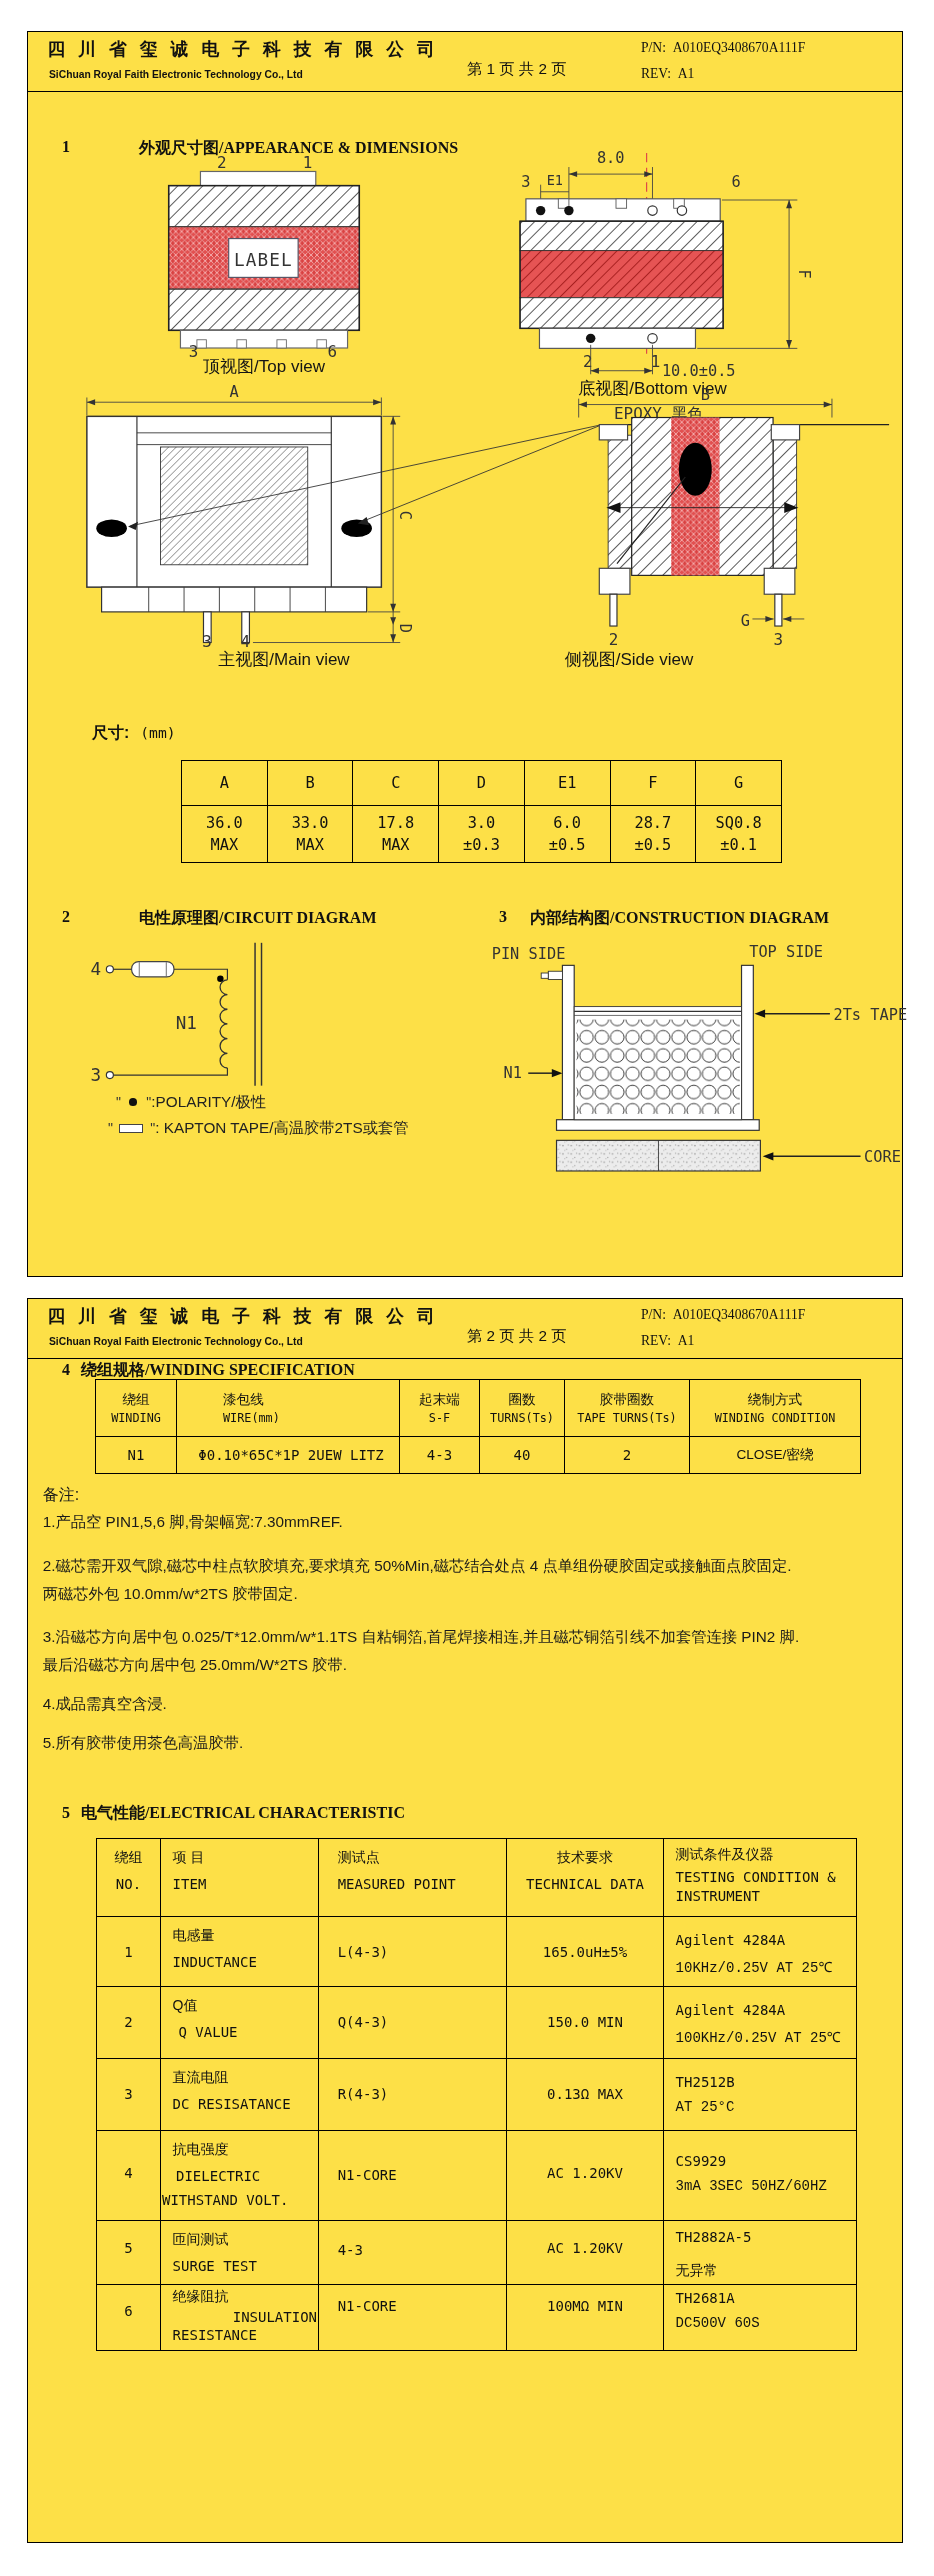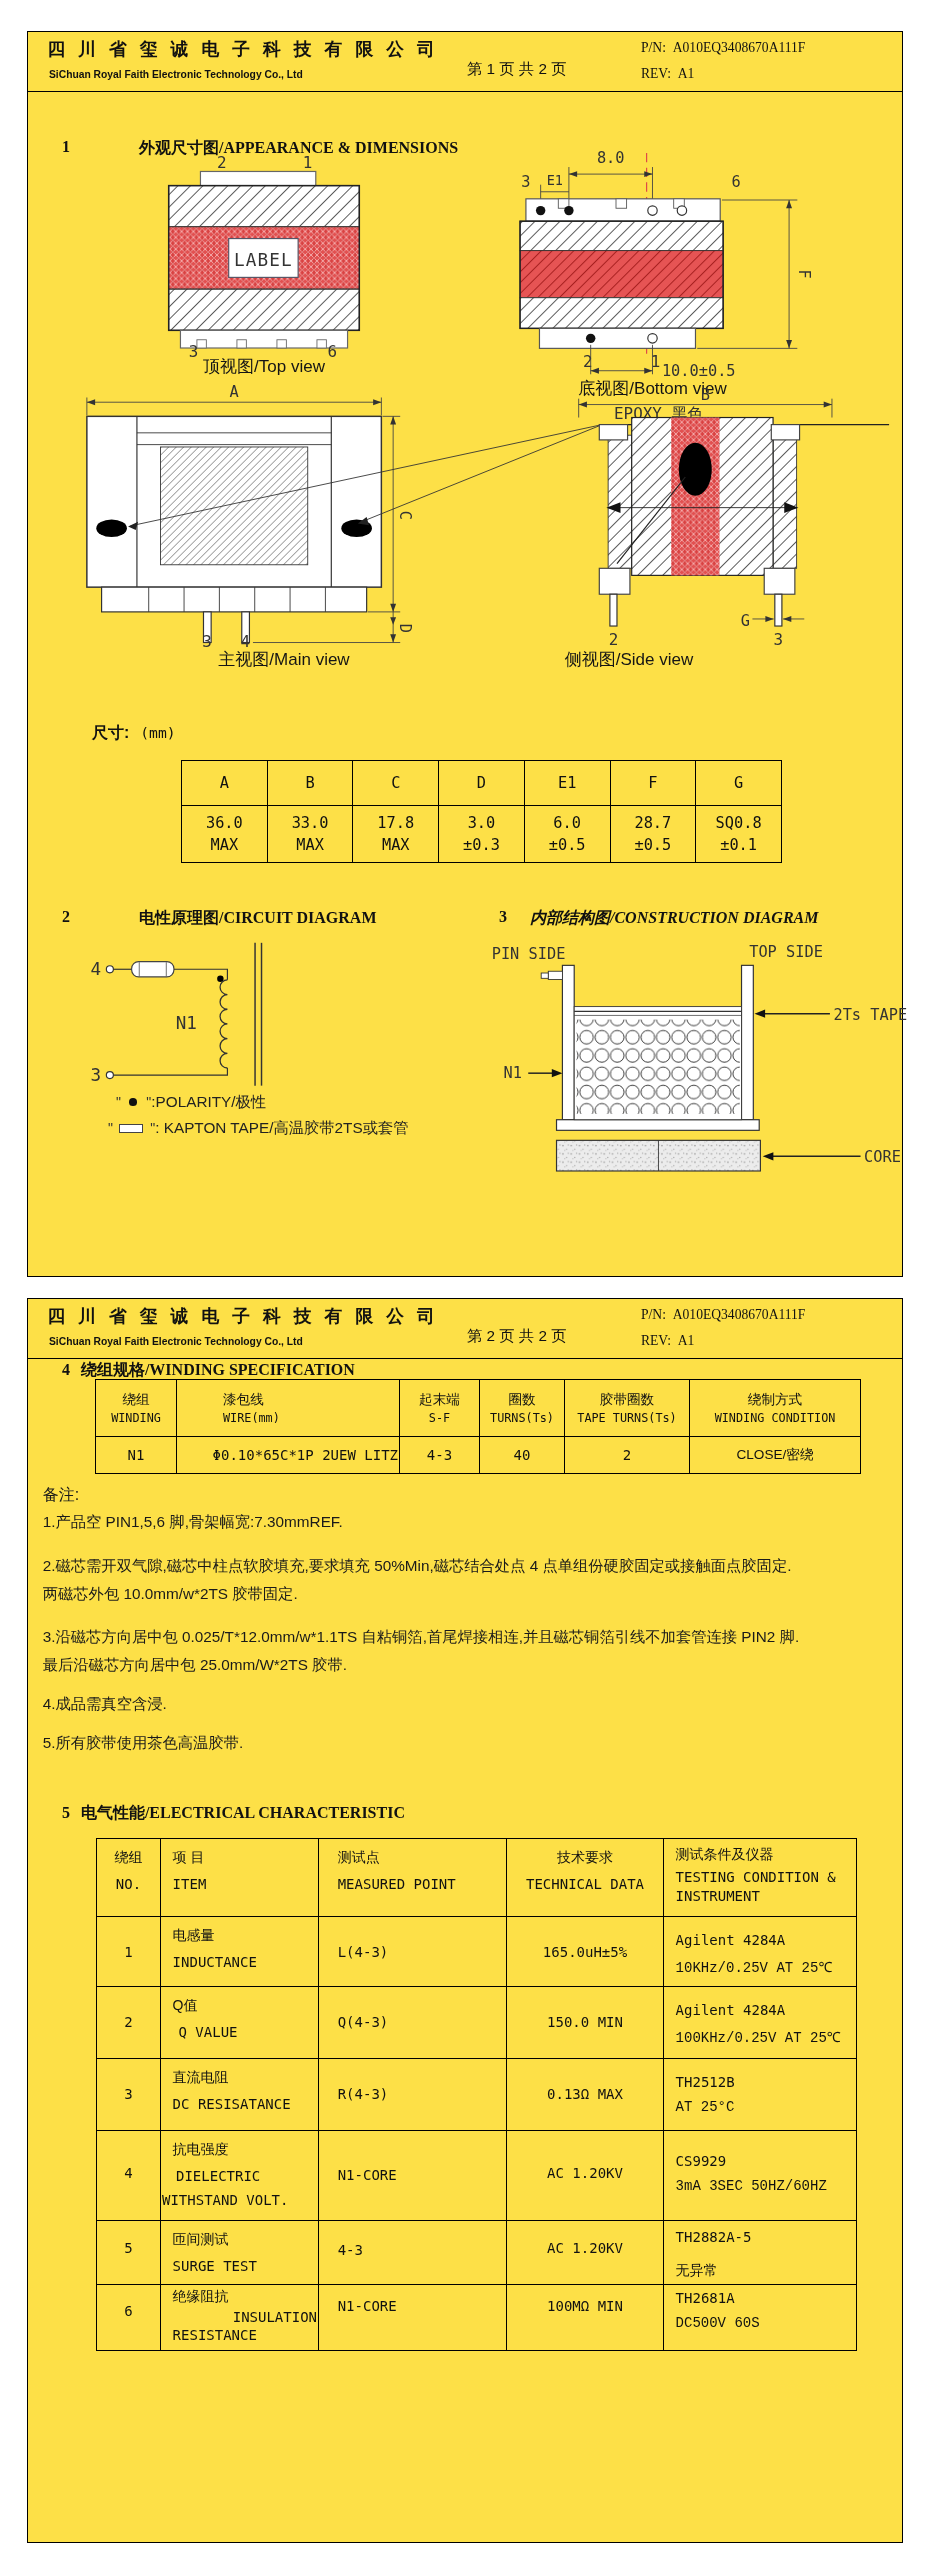--- a/index.html
+++ b/index.html
@@ -32,21 +32,21 @@
   .dimtbl tr.hd td{height:42px;}
   .dimtbl tr.vl td{height:54px;}
   .dimtbl .v2{margin-top:3.5px;}
 
   .wndtbl{width:765px;}
   .wndtbl td{font-size:13.6px;text-align:center;vertical-align:middle;color:#111;}
   .wndtbl tr.hd td{height:54px;}
   .wndtbl tr.dt td{height:34px;}
   .wndtbl .en{font-family:"DejaVu Sans Mono",monospace;font-size:11.8px;margin-top:2.4px;}
   .wndtbl td.lft{text-align:left;padding-left:46px;}
-  .wndtbl td.lft2{text-align:right;padding-left:7px;font-family:"DejaVu Sans Mono",monospace;font-size:14px;}
+  .wndtbl td.lft2{text-align:center;padding-left:7px;font-family:"DejaVu Sans Mono",monospace;font-size:14px;}
   .wndtbl .dt td{font-family:"DejaVu Sans Mono",monospace;font-size:14px;}
   .wndtbl .dt td.mix{font-family:"Liberation Sans",sans-serif;font-size:13.6px;}
 
   .electbl{width:760px;}
   .electbl td{vertical-align:top;font-size:14px;color:#111;}
   .electbl .cn{margin-top:9.4px;}
   .electbl .en{font-family:"DejaVu Sans Mono",monospace;margin-top:8.3px;}
   .electbl .pl{padding-left:10.6px;}
   .electbl .ctr{text-align:center;}
   .electbl td.no{text-align:center;}
@@ -365,21 +365,21 @@
     <line x1="316" y1="15" x2="316" y2="258" stroke="#333" stroke-width="2.5"></line>
   </svg>
   <div class="abs legend" style="left:88px;top:1060px;">
     <span class="q">"</span><span class="pol-dot"></span><span class="q">"</span><span>:POLARITY/极性</span>
   </div>
   <div class="abs legend" style="left:80px;top:1086px;">
     <span class="q">"</span><span class="tape-rect"></span><span class="q">"</span><span>: KAPTON TAPE/高温胶带2TS或套管</span>
   </div>
 
   <div class="abs sec-no" style="left:471px;top:876px;">3</div>
-  <div class="abs sec-title" style="left:502px;top:876px;font-style:italic;">内部结构图/CONSTRUCTION DIAGRAM</div>
+  <div class="abs sec-title" style="left:502px;top:876px;">内部结构图/CONSTRUCTION DIAGRAM</div>
 
   <svg class="abs" style="left:459px;top:905px;" width="436" height="237" viewBox="0 0 740 402">
     <text x="8" y="38" font-size="26">PIN SIDE</text>
     <text x="445" y="34" font-size="26">TOP SIDE</text>
     <g>
       <rect x="128" y="48" width="20" height="262" fill="#fff" stroke="#333" stroke-width="2"></rect>
       <rect x="432" y="48" width="20" height="262" fill="#fff" stroke="#333" stroke-width="2"></rect>
       <rect x="118" y="310" width="344" height="18" fill="#fff" stroke="#333" stroke-width="2"></rect>
       <rect x="104" y="58" width="24" height="14" fill="#fff" stroke="#333" stroke-width="1.5"></rect>
       <rect x="92" y="61" width="12" height="9" fill="#fff" stroke="#333" stroke-width="1.5"></rect>

